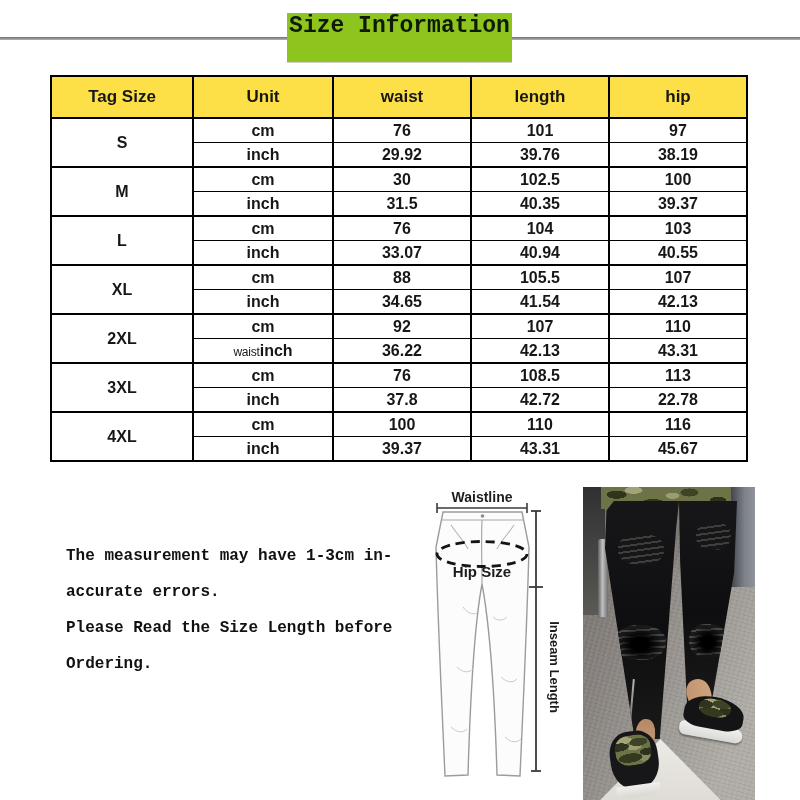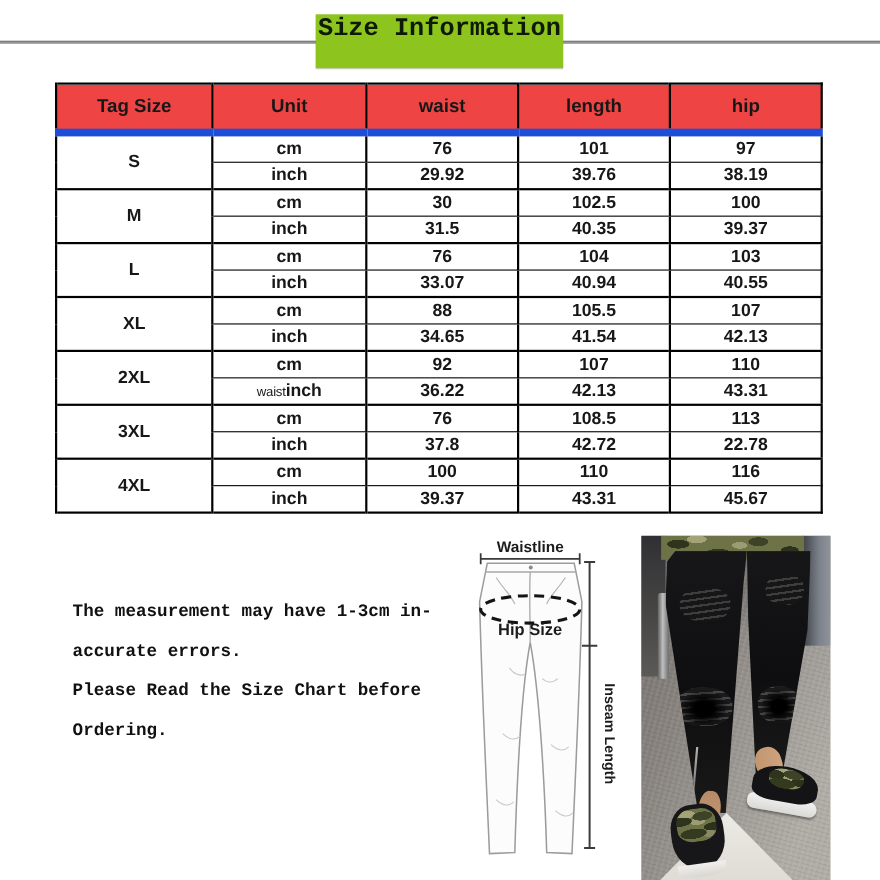--- a/index.html
+++ b/index.html
@@ -27,21 +27,21 @@
   .size-table-wrap { position:absolute; left:50px; top:75px; }
   table.size-table {
     border-collapse:collapse; table-layout:fixed; width:696px;
     border:2px solid #000;
   }
   .size-table th, .size-table td {
     border-left:2px solid #000; text-align:center; vertical-align:middle;
     font-weight:bold; color:#171717; padding:0; overflow:hidden;
   }
   .size-table th {
-    height:40px; font-size:17px; background:#ef4444; border-bottom:7px solid #1d4ed8;
+    height:40px; font-size:17px; background:#fde047; border-bottom:1px solid #1d4ed8;
   }
   .size-table tr.row-cm td { border-top:2px solid #000; }
   .size-table tr.row-inch td { border-top:1px solid #000; }
   .size-table td { height:23px; font-size:16px; }
   .size-table td.tag-cell { font-size:16px; }
   .unit-prefix { font-weight:normal; font-size:12px; letter-spacing:-0.2px; }
 
   
   .note {
     position:absolute; left:66px; top:538px; width:352px;
@@ -246,21 +246,21 @@
           <td>43.31</td>
           <td>45.67</td>
         </tr>
       </tbody>
     </table>
   </div>
 
   <div class="note">
     <div class="note-line">The measurement may have 1-3cm in-</div>
     <div class="note-line">accurate errors.</div>
-    <div class="note-line">Please Read the Size Chart before</div>
+    <div class="note-line">Please Read the Size Length before</div>
     <div class="note-line">Ordering.</div>
   </div>
 
   <div class="diagram">
     <svg width="170" height="310" viewBox="0 0 170 310" xmlns="http://www.w3.org/2000/svg">
 
       <path d="M38,25 L117,25 L124,60 C122,140 118,220 115,289 L92,288 C90,220 85,140 77,97 C69,140 65,220 63,288 L40,289 C37,220 33,140 31,60 Z" fill="#fcfcfc" stroke="#9c9c9c" stroke-width="1.4"></path>
       <path d="M36,33 L119,33" stroke="#a8a8a8" stroke-width="1.2" fill="none"></path>
       <path d="M77,33 C76,55 77,75 77,97" stroke="#a8a8a8" stroke-width="1.2" fill="none"></path>
       <circle cx="77.5" cy="29" r="1.8" fill="#8a8a8a"></circle>

